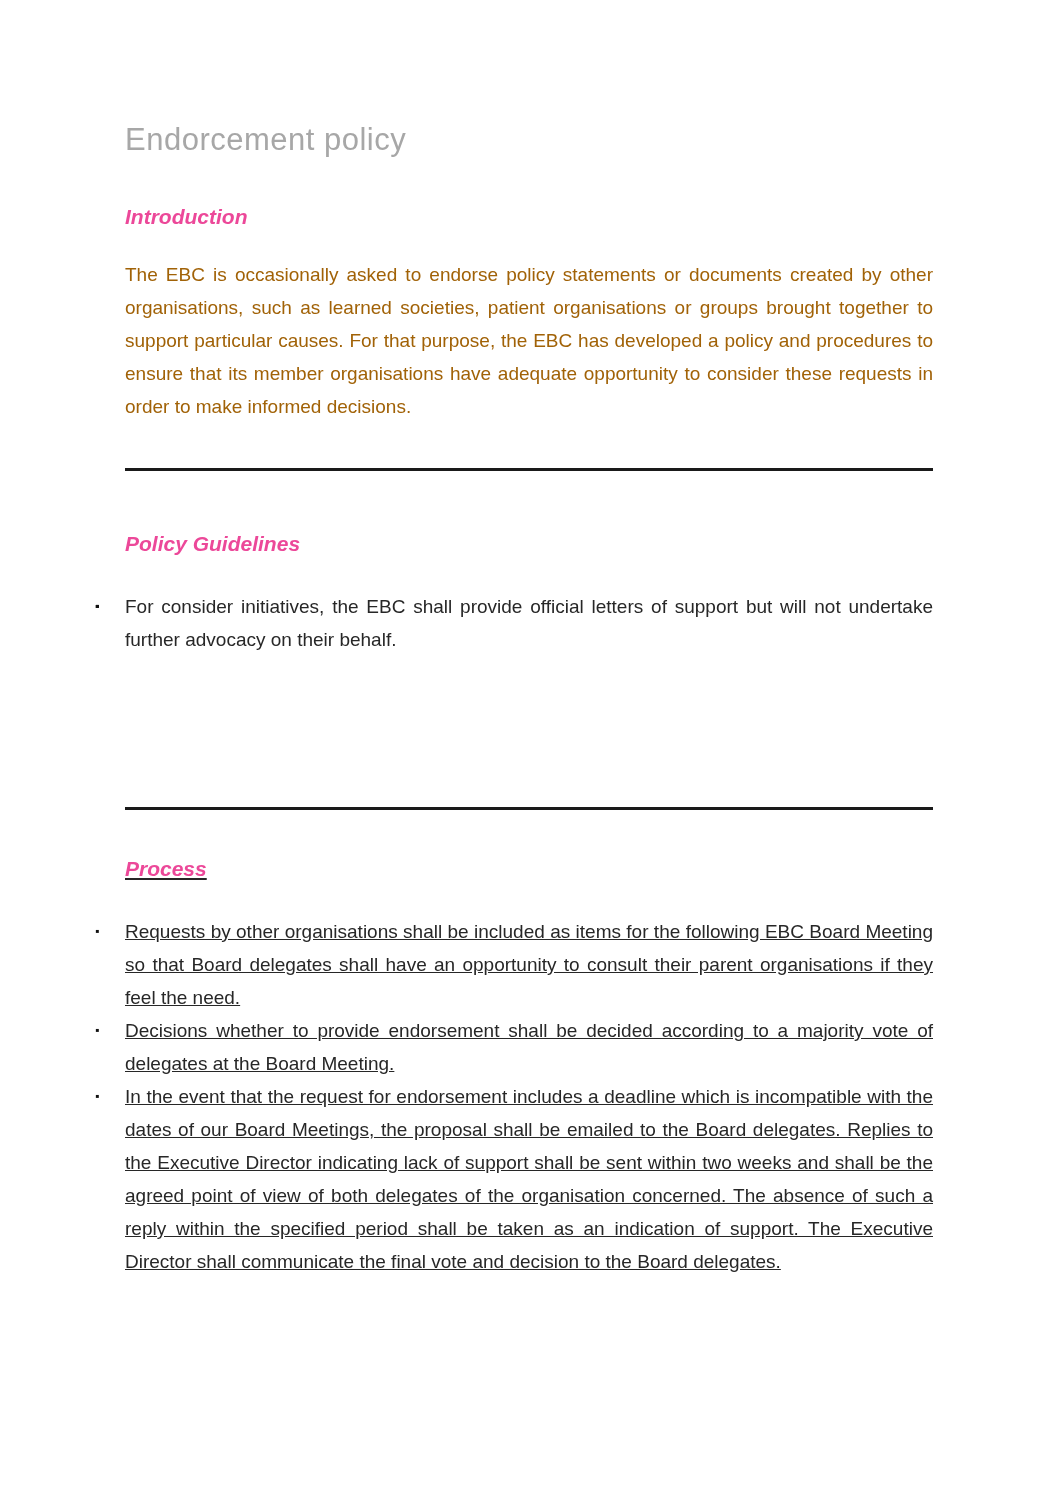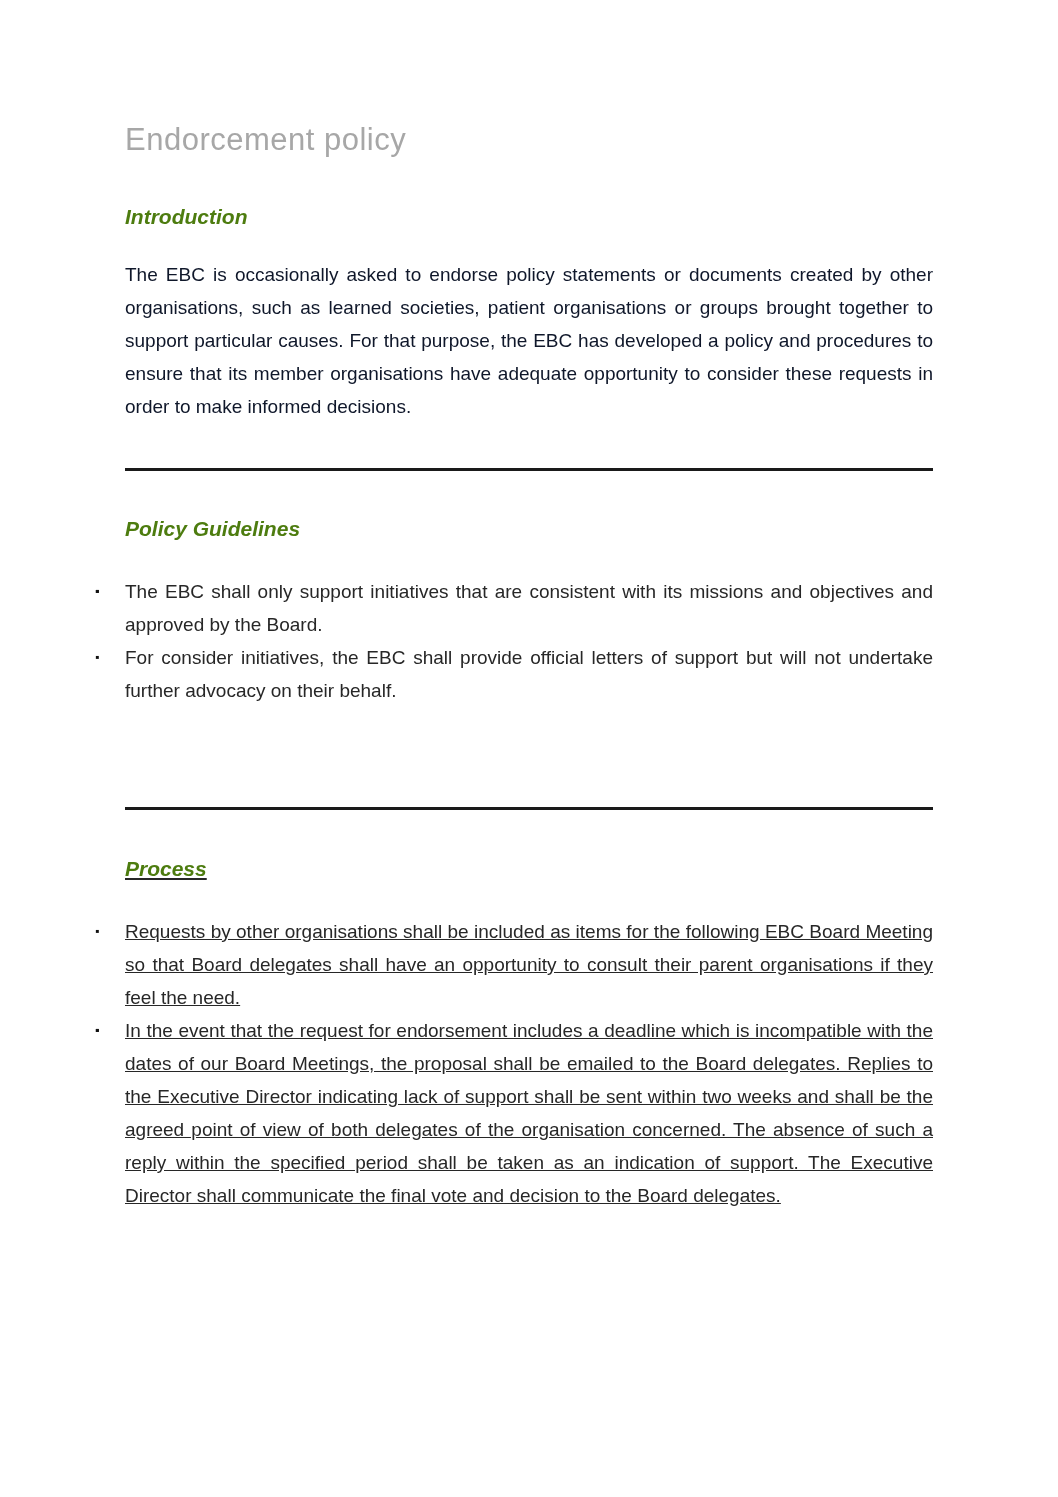--- a/index.html
+++ b/index.html
@@ -26,39 +26,39 @@
     letter-spacing: 0.5px;
     line-height: 40px;
     color: #a7a7a7;
   }
   .sec {
     position: absolute;
     left: 125px;
     width: 808px;
   }
   .sec-intro   { top: 203px; }
-  .sec-policy  { top: 515px; }
+  .sec-policy  { top: 530px; }
   .sec-process { top: 855px; text-decoration: underline; }
   .sec-heading {
     margin: 0;
     font-size: 21px;
     font-weight: bold;
     font-style: italic;
     line-height: 28px;
-    color: #4d7c0f;
+    color: #ec4899;
   }
   .sec-intro .sec-heading   { margin-bottom: 27px; }
   .sec-policy .sec-heading  { margin-bottom: 32px; }
   .sec-process .sec-heading { margin-bottom: 32px; }
   .body-text {
     margin: 0;
     font-size: 19px;
     line-height: 33px;
     text-align: justify;
-    color: #0f172a;
+    color: #a16207;
   }
   .bullet-list {
     margin: 0;
     padding: 0;
     list-style: none;
   }
   .bullet-item {
     position: relative;
     margin: 0;
     font-size: 19px;
@@ -103,40 +103,40 @@
   <hr class="divider divider-1">
 
   <section class="sec sec-policy">
     <h2 class="sec-heading">Policy Guidelines</h2>
     <ul class="bullet-list">
       <li class="bullet-item">
         <span class="bullet-marker">▪</span>
       </li>
       <li class="bullet-item">
         <span class="bullet-marker">▪</span>
-        <span class="bullet-text">The EBC shall only support initiatives that are consistent with its missions and objectives and approved by the Board.</span>
       </li>
       <li class="bullet-item">
         <span class="bullet-marker">▪</span>
         <span class="bullet-text">For consider initiatives, the EBC shall provide official letters of support but will not undertake further advocacy on their behalf.</span>
       </li>
     </ul>
   </section>
 
   <hr class="divider divider-2">
 
   <section class="sec sec-process">
     <h2 class="sec-heading">Process</h2>
     <ul class="bullet-list">
       <li class="bullet-item">
         <span class="bullet-marker">▪</span>
         <span class="bullet-text">Requests by other organisations shall be included as items for the following EBC Board Meeting so that Board delegates shall have an opportunity to consult their parent organisations if they feel the need.</span>
       </li>
       <li class="bullet-item">
         <span class="bullet-marker">▪</span>
+        <span class="bullet-text">Decisions whether to provide endorsement shall be decided according to a majority vote of delegates at the Board Meeting.</span>
       </li>
       <li class="bullet-item">
         <span class="bullet-marker">▪</span>
         <span class="bullet-text">In the event that the request for endorsement includes a deadline which is incompatible with the dates of our Board Meetings, the proposal shall be emailed to the Board delegates. Replies to the Executive Director indicating lack of support shall be sent within two weeks and shall be the agreed point of view of both delegates of the organisation concerned. The absence of such a reply within the specified period shall be taken as an indication of support. The Executive Director shall communicate the final vote and decision to the Board delegates.</span>
       </li>
     </ul>
   </section>
 
 </div>
 

